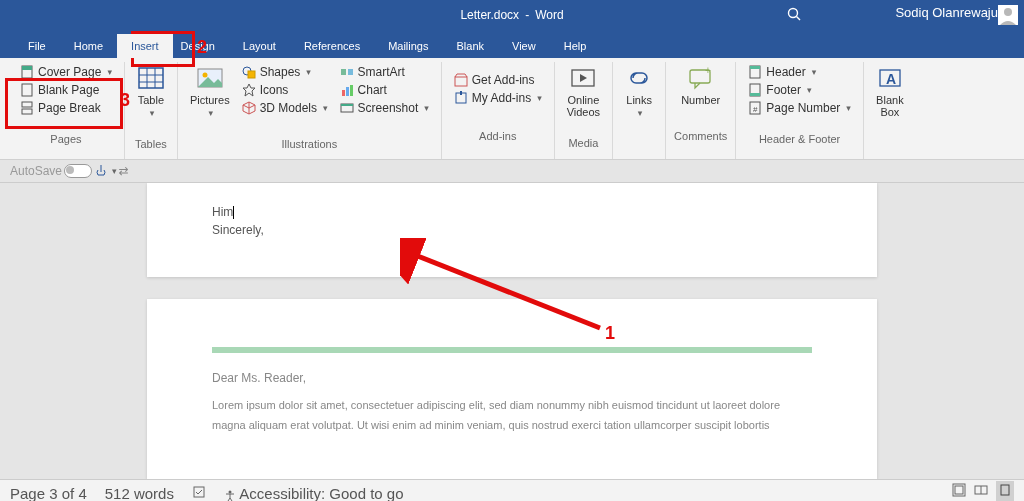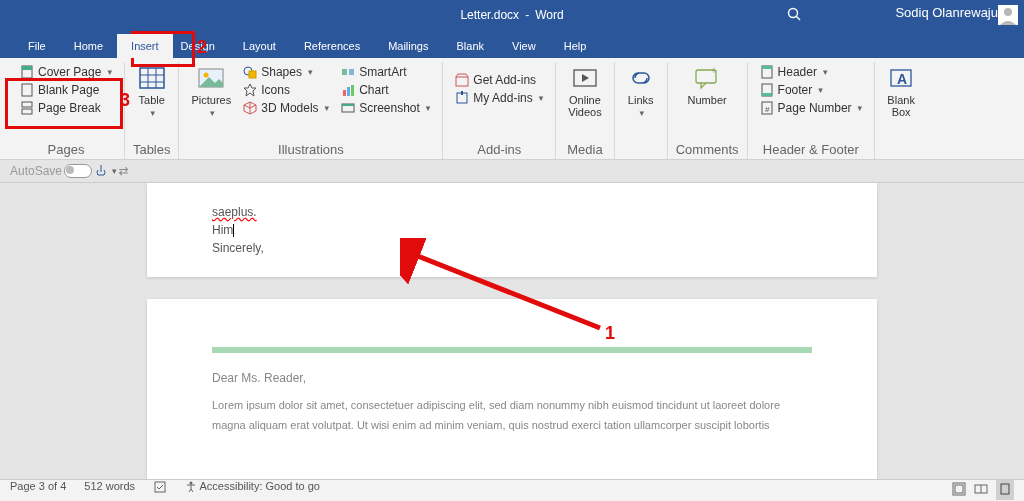--- a/index.html
+++ b/index.html
@@ -7,39 +7,39 @@
 .title-center{position:absolute;left:50%;transform:translateX(-50%);display:flex;gap:6px}
 .search-ico{margin-left:50px;position:absolute;left:72%;}
 .user-area{margin-left:auto;display:flex;align-items:flex-start;gap:0;padding-right:6px}
 .avatar{width:20px;height:20px;background:#fff;display:inline-block}
 .menubar{background:#2b579a;height:28px;display:flex;align-items:flex-end;color:#fff;padding-left:14px}
 .menu-item{padding:6px 14px;font-size:11px;cursor:pointer}
 .menu-item.active{background:#f3f3f3;color:#2b579a}
 .ribbon{background:#f3f3f3;border-bottom:1px solid #d0d0d0;height:97px;display:flex;padding:4px 8px 0 8px;gap:0}
 .group{display:flex;flex-direction:column;align-items:center;padding:0 8px;border-right:1px solid #d9d9d9}
 .group-body{display:flex;gap:4px;flex:1;align-items:flex-start}
-.group-label{font-size:13px;color:#666;margin:2px 0}
+.group-label{font-size:11px;color:#666;margin:17px 0}
 .vbtn{display:flex;flex-direction:column;align-items:center;gap:2px;padding:2px 4px;cursor:pointer;color:#333}
 .vbtn .ico{width:28px;height:28px;display:flex;align-items:center;justify-content:center}
 .vbtn span.lbl{font-size:11px;text-align:center;line-height:12px}
 .vstack{display:flex;flex-direction:column;gap:2px;padding-top:2px}
 .hbtn{display:flex;align-items:center;gap:4px;padding:1px 4px;cursor:pointer;color:#333;font-size:12px}
 .hbtn .mini{width:14px;height:14px;display:inline-flex;align-items:center;justify-content:center}
 .chev{font-size:9px;color:#666;margin-left:2px}
 .qat{background:#e5e5e5;height:22px;display:flex;align-items:center;padding:0 10px;gap:2px;border-bottom:1px solid #ccc}
 .doc-area{height:296px;overflow:hidden;background:#e5e5e5;display:flex;justify-content:center;position:relative}
 .pages{display:flex;flex-direction:column;gap:22px;padding-top:0}
 .page{width:600px;background:#fff;box-shadow:0 1px 3px rgba(0,0,0,.15);padding:18px 65px 18px 65px;position:relative}
 .page1{height:80px}
 .page2{height:200px}
 .greenbar{height:6px;background:#a9d8b6;margin:30px 0 18px 0}
 .body-text{color:#888;font-size:11px;line-height:20px}
 .sig{color:#555;font-size:12px;margin:4px 0}
 .squiggly{text-decoration:underline wavy red}
-.statusbar{height:22px;background:#f3f3f3;border-top:1px solid #ccc;display:flex;align-items:flex-start;padding:0 10px;font-size:11px;color:#555;gap:18px}
+.statusbar{height:22px;background:#f3f3f3;border-top:1px solid #ccc;display:flex;align-items:flex-end;padding:0 10px;font-size:15px;color:#555;gap:18px}
 .status-right{margin-left:auto;display:flex;gap:8px;align-items:center}
 .annot{position:absolute;pointer-events:none}
 .annot-box{border:3px solid #e20b0b;position:absolute}
 .annot-num{color:#e20b0b;font-weight:bold;font-size:18px;position:absolute}
 .caret{border-left:1px solid #000;height:13px;display:inline-block;vertical-align:middle}
 svg.arrow{position:absolute}
 .toggle{display:inline-block;width:26px;height:12px;border:1px solid #999;border-radius:7px;position:relative;background:#fff}
 .toggle::after{content:"";position:absolute;left:1px;top:1px;width:8px;height:8px;border-radius:50%;background:#bbb}
 </style>
 </head>
@@ -348,21 +348,20 @@
   <span><svg width="14" height="14">
         <path d="M7 2 L7 9 M4 7 Q2 9 4 12 L10 12 Q12 9 10 7" fill="none" stroke="#2b579a"></path>
       </svg></span>
   <span class="chev">▾</span>
   <span style="color:#888">⇄</span>
 </div>
 
 <div class="doc-area">
   <div class="pages">
     <div class="page page1">
-      <div class="sig"><span class="squiggly">saeplus.</span></div>
       <div class="sig"><span>Him</span><span class="caret"></span></div>
       <div class="sig">Sincerely,</div>
     </div>
     <div class="page page2">
       <div class="greenbar"></div>
       <div class="sig" style="color:#888">Dear Ms. Reader,</div>
       <div class="body-text" style="margin-top:10px">Lorem ipsum dolor sit amet, consectetuer adipiscing elit, sed diam nonummy nibh euismod tincidunt ut laoreet dolore magna aliquam erat volutpat. Ut wisi enim ad minim veniam, quis nostrud exerci tation ullamcorper suscipit lobortis</div>
     </div>
   </div>
 

